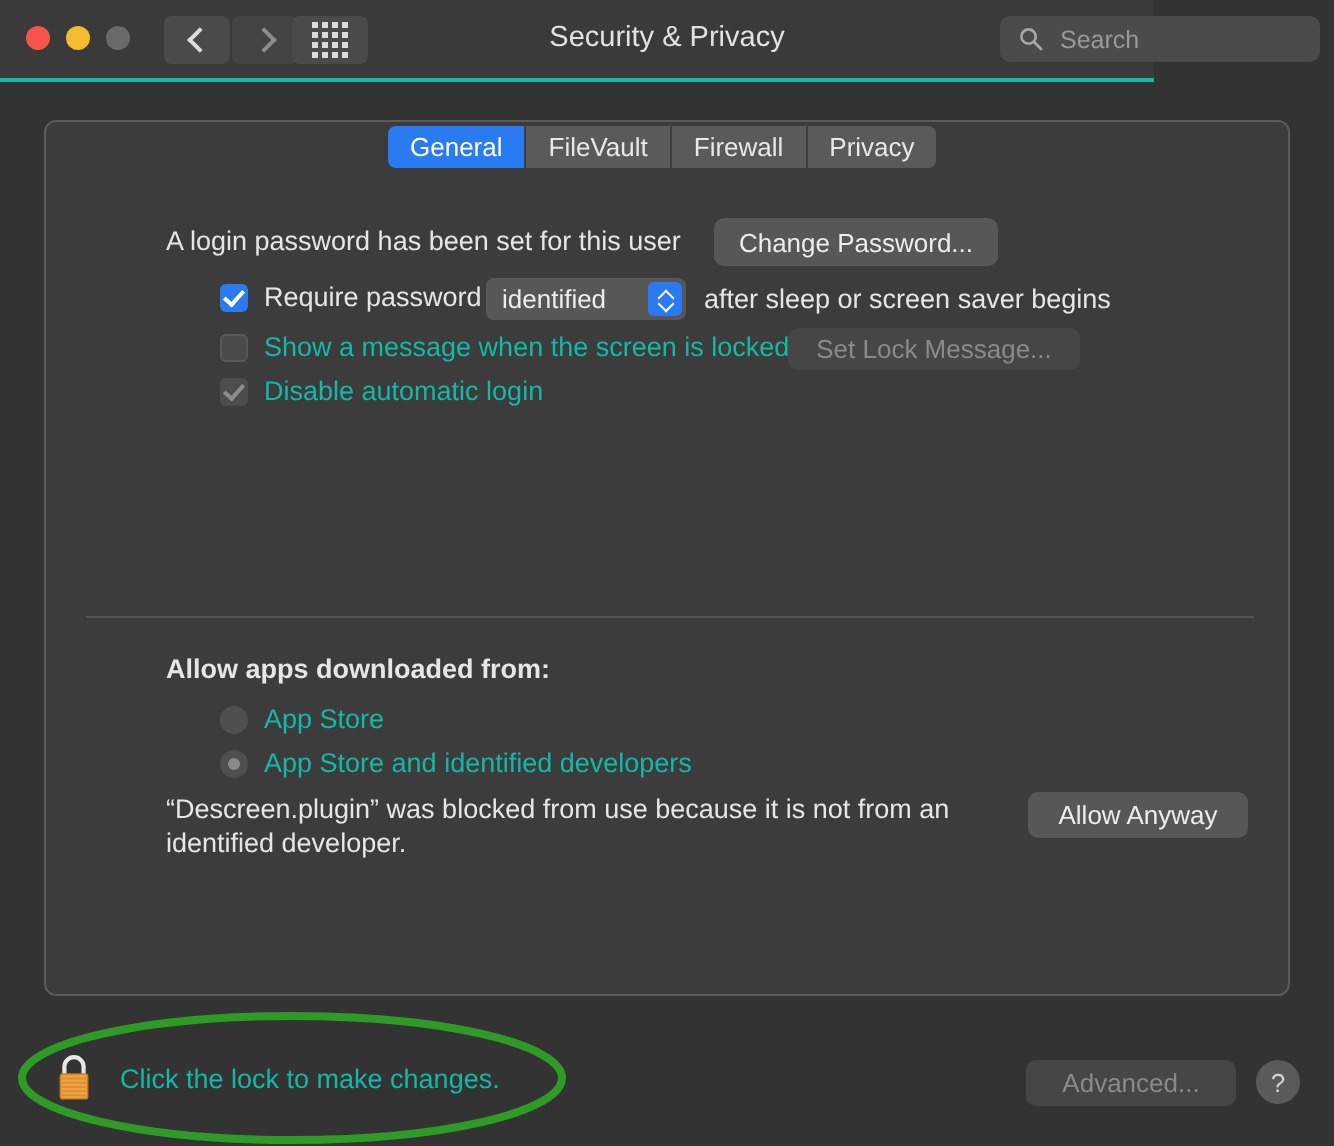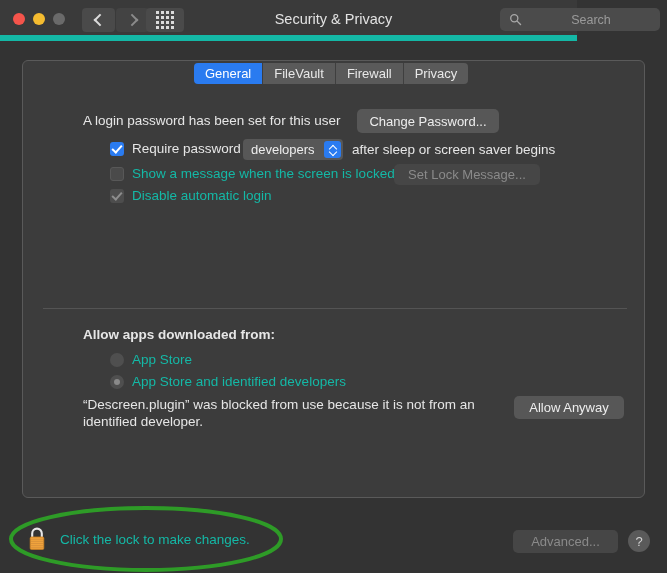--- a/index.html
+++ b/index.html
@@ -16,21 +16,21 @@
     position: relative;
     width: 667px; height: 573px;
     background: #333333;
   }
 
   
   #titlebar {
     position: absolute; left: 0; top: 0;
     width: 577px; height: 41px;
     background: #3a3a3a;
-    border-bottom: 6px solid #14b8a6;
+    border-bottom: 2px solid #14b8a6;
   }
   .traffic {
     position: absolute; top: 13px;
     width: 12px; height: 12px; border-radius: 50%;
   }
   #tl-close { left: 13px; background: #f5544b; }
   #tl-min   { left: 33px; background: #f5bc30; }
   #tl-zoom  { left: 53px; background: #6a6a6a; }
 
   .navbtn {
@@ -83,21 +83,20 @@
     width: 160px; height: 23px;
     background: #4b4b4b;
     border-radius: 5px;
   }
   #search-input {
     position: absolute; left: 28px; top: 0;
     width: 126px; height: 23px;
     background: transparent; border: none; outline: none;
     color: #e5e5e5; font-size: 12.5px;
     font-family: "Liberation Sans", sans-serif;
-    text-align: center;
   }
   #search-input::placeholder { color: #9a9a9a; }
   #search-icon {
     position: absolute; left: 9px; top: 5px;
     width: 13px; height: 13px;
   }
 
   
   #tabs {
     position: absolute; left: 194px; top: 63px;
@@ -350,21 +349,21 @@
   <div class="lbl" id="row-pw-label">A login password has been set for this user</div>
 
   <button class="pushbtn" id="btn-change-password">Change Password...</button>
 
   <div class="cbrow" id="row-require">
     <span class="checkbox on"></span>
     <span class="lbl">Require password</span>
   </div>
 
   <div id="popup-require">
-    <span id="popup-require-value">developers</span>
+    <span id="popup-require-value">identified</span>
     <span id="popup-stepper"></span>
   </div>
 
   <div class="lbl" id="label-after-sleep">after sleep or screen saver begins</div>
 
   <div class="cbrow" id="row-showmsg">
     <span class="checkbox off-dim"></span>
     <span class="lbl dim">Show a message when the screen is locked</span>
   </div>
   <button class="pushbtn disabled" id="btn-set-lock-message">Set Lock Message...</button>

